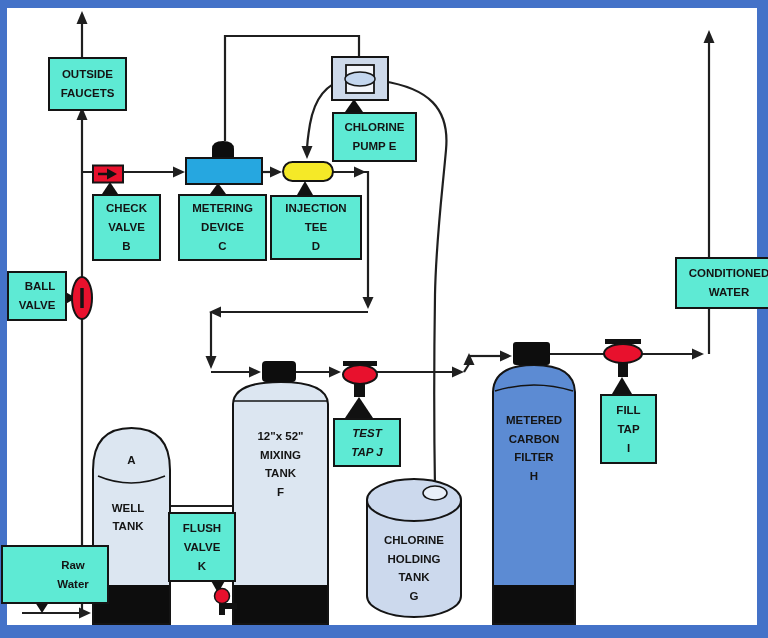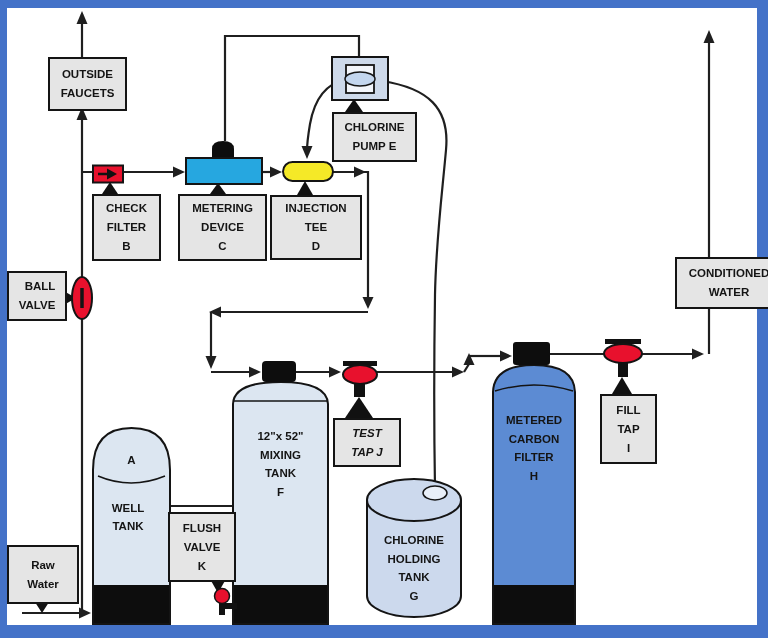--- a/index.html
+++ b/index.html
@@ -3,21 +3,21 @@
 <meta charset="utf-8">
 <style>
   html,body{margin:0;padding:0;background:#fff;}
   .frame{position:relative;width:768px;height:638px;background:#4472c8;overflow:hidden;
          font-family:"Liberation Sans",sans-serif;}
   .canvas{position:absolute;left:7px;top:8px;width:750px;height:617px;background:#ffffff;}
   svg.overlay{position:absolute;left:0;top:0;}
   .label{position:absolute;display:flex;align-items:center;justify-content:center;
          text-align:center;white-space:pre-line;font-weight:700;color:#141414;
          font-size:11.5px;line-height:19px;}
-  .box{background:#e5e5e5;border:2px solid #141414;}
+  .box{background:#5eead4;border:2px solid #141414;}
   .tanktext{line-height:18.5px;}
 </style>
 </head>
 <body>
 
 <div class="frame">
   <div class="canvas"></div>
 
   <svg class="overlay" width="768" height="638" viewBox="0 0 768 638">
 
@@ -144,24 +144,24 @@
       <rect x="219" y="599" width="6" height="16" fill="#111"></rect>
       <rect x="222" y="603" width="15" height="6" fill="#111"></rect>
       <circle cx="222" cy="596" r="7.5" stroke="#141414" stroke-width="1.5" fill="#e8112d"></circle>
     </g>
   </svg>
 
   <div class="label box" style="left:48px;top:57px;width:75px;height:50px;">OUTSIDE
 FAUCETS</div>
   <div class="label box" style="left:7px;top:271px;width:56px;height:46px;text-align:right;">BALL
 VALVE</div>
-  <div class="label box" style="left:7px;top:545px;width:68px;height:55px;">Raw
+  <div class="label box" style="left:1px;top:545px;width:68px;height:55px;padding-left:36px;">Raw
 Water</div>
   <div class="label box" style="left:92px;top:194px;width:65px;height:63px;">CHECK
-FILTER
+VALVE
 B</div>
   <div class="label box" style="left:178px;top:194px;width:85px;height:63px;">METERING
 DEVICE
 C</div>
   <div class="label box" style="left:270px;top:195px;width:88px;height:61px;">INJECTION
 TEE
 D</div>
   <div class="label box" style="left:332px;top:112px;width:81px;height:46px;">CHLORINE
 PUMP E</div>
   <div class="label box" style="left:168px;top:512px;width:64px;height:66px;">FLUSH

